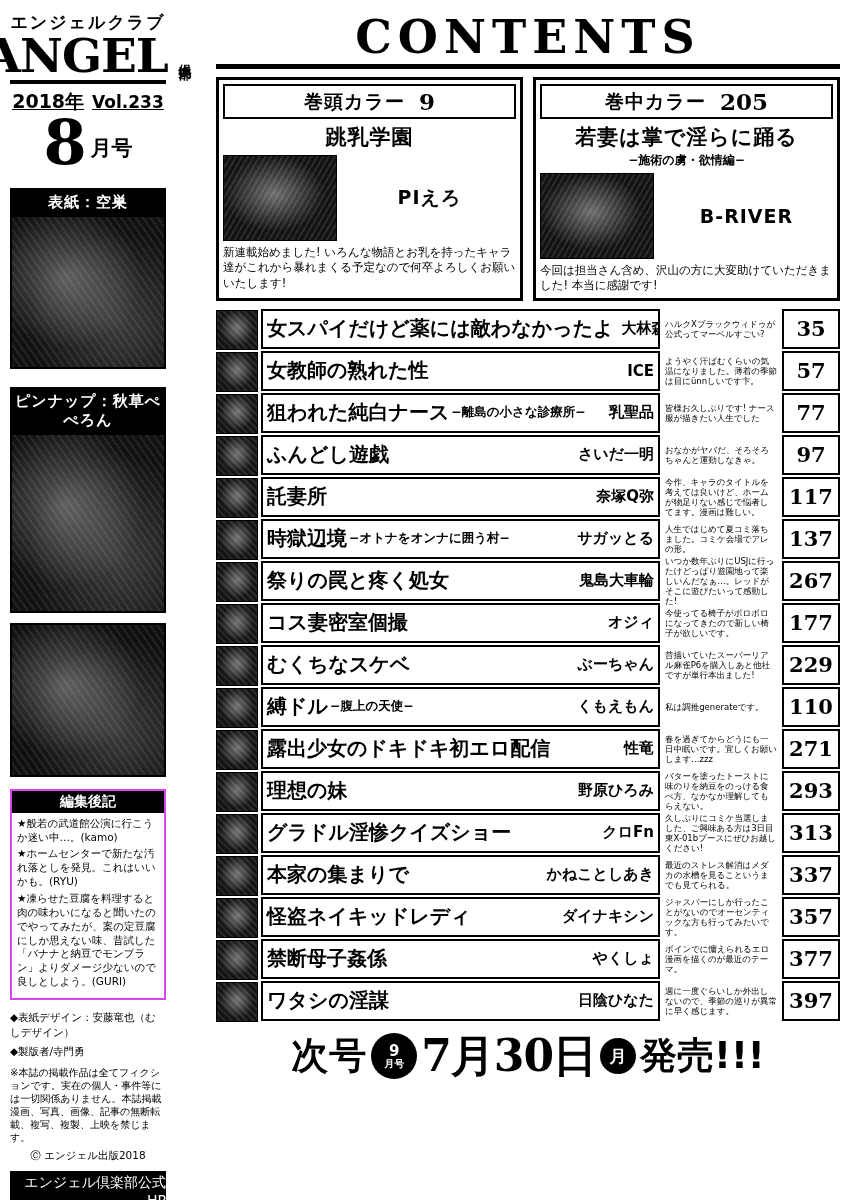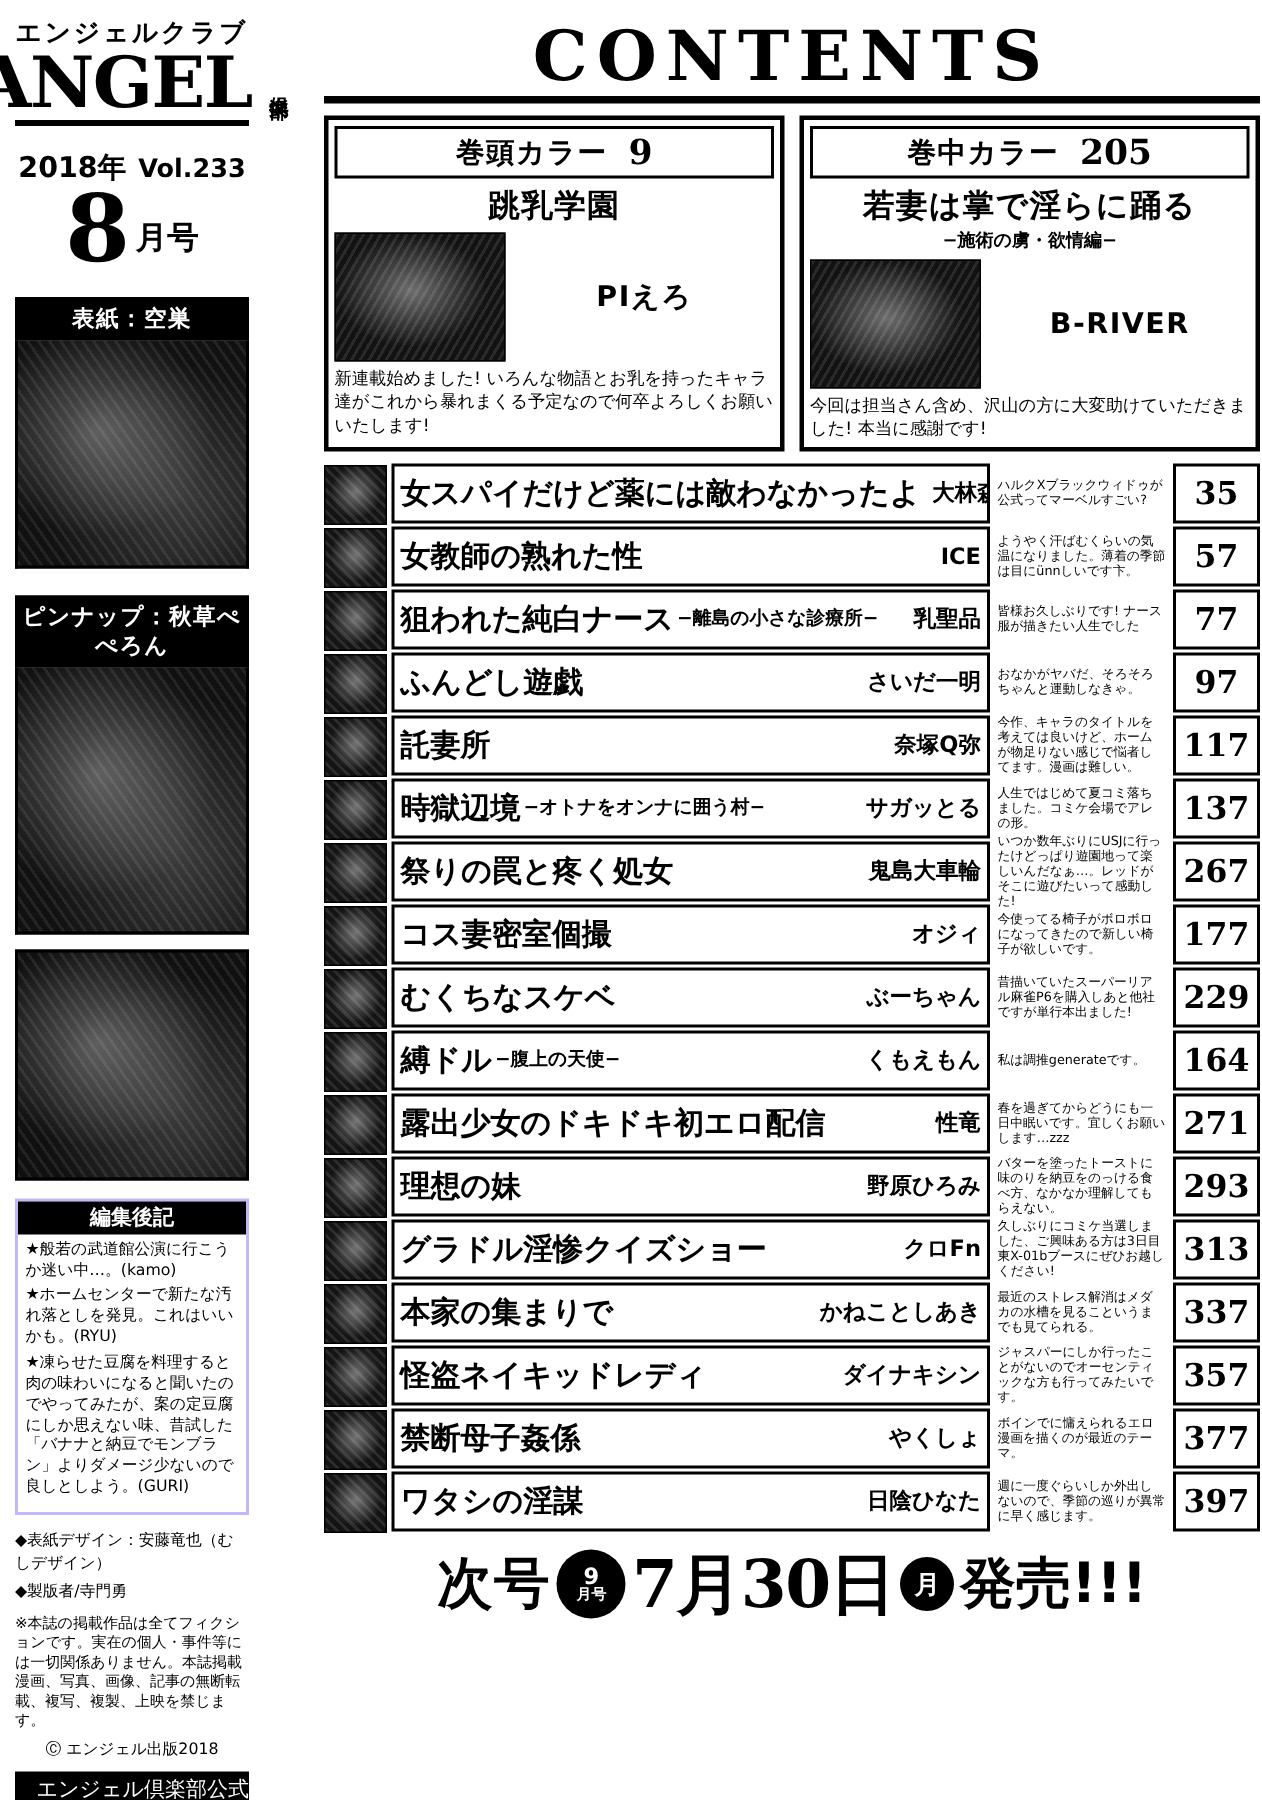--- a/index.html
+++ b/index.html
@@ -11,37 +11,37 @@
   .leftcol{position:absolute;left:10px;top:14px;width:156px;}
   .logo-block{text-align:center;}
   .logo-kana{font-size:17px;font-weight:bold;letter-spacing:2px;line-height:1;}
   .logo-main{display:flex;align-items:flex-end;justify-content:center;gap:10px;margin-top:2px;}
   .logo-angel{font-family:"DejaVu Serif","Liberation Serif",serif;font-weight:bold;
               font-size:47px;line-height:0.9;letter-spacing:-1px;}
   .logo-club{font-size:13px;font-weight:bold;line-height:1.05;letter-spacing:1px;
              writing-mode:vertical-rl;text-orientation:upright;height:44px;}
   .logo-rule{height:4px;background:#000;margin:3px 0 0 0;}
   .yearline{display:flex;align-items:baseline;justify-content:center;gap:8px;
-            font-weight:bold;font-size:18px;margin-top:15px;}
+            font-weight:bold;font-size:18px;margin-top:5px;text-decoration:underline;}
   .yearline .yr{font-size:19px;}
   .yearline .vol{font-size:17px;}
   .issue{display:flex;align-items:flex-end;justify-content:center;gap:4px;margin-top:2px;}
   .issue .num{font-size:62px;font-weight:bold;line-height:0.85;
               font-family:"DejaVu Serif","Liberation Serif",serif;}
   .issue .suffix{font-size:21px;font-weight:bold;padding-bottom:8px;}
 
   .lbl-bar{margin-top:18px;background:#000;color:#fff;font-weight:bold;
            font-size:15px;text-align:center;padding:3px 0;letter-spacing:1px;
            border:2px solid #000;}
   .art-box{border:2px solid #000;border-top:none;background:#111;height:150px;
            position:relative;overflow:hidden;}
   .art-box.tall{height:176px;}
   .art-box.blank{height:150px;border-top:2px solid #000;margin-top:10px;background:#101010;}
 
-  .edbox{margin-top:12px;border:2px solid #c4b5fd;}
+  .edbox{margin-top:12px;border:2px solid #d946ef;}
   .edbox .head{background:#000;color:#fff;text-align:center;font-weight:bold;
                font-size:14px;padding:2px 0;}
   .edbox .body{font-size:10.5px;line-height:1.32;padding:4px 5px 6px 5px;}
   .edbox .body p{margin:0 0 3px 0;}
 
   .credits{margin-top:10px;font-size:10.5px;line-height:1.45;}
   .credits p{margin:0 0 4px 0;}
   .fineprint{margin-top:6px;font-size:10px;line-height:1.3;}
   .copyline{margin-top:5px;font-size:10.5px;text-align:center;}
 
@@ -300,21 +300,21 @@
           <div class="toc-page">229</div>
         </div>
         <div class="toc-row">
           <div class="toc-thumb"></div>
           <div class="toc-main">
             <span class="toc-title">縛ドル</span>
             <span class="toc-sub">−腹上の天使−</span>
             <span class="toc-author">くもえもん</span>
           </div>
           <div class="toc-cmt">私は調推generateです。</div>
-          <div class="toc-page">164</div>
+          <div class="toc-page">110</div>
         </div>
         <div class="toc-row">
           <div class="toc-thumb"></div>
           <div class="toc-main">
             <span class="toc-title">露出少女のドキドキ初エロ配信</span>
             <span class="toc-sub"></span>
             <span class="toc-author">性竜</span>
           </div>
           <div class="toc-cmt">春を過ぎてからどうにも一日中眠いです。宜しくお願いします…zzz</div>
           <div class="toc-page">271</div>

